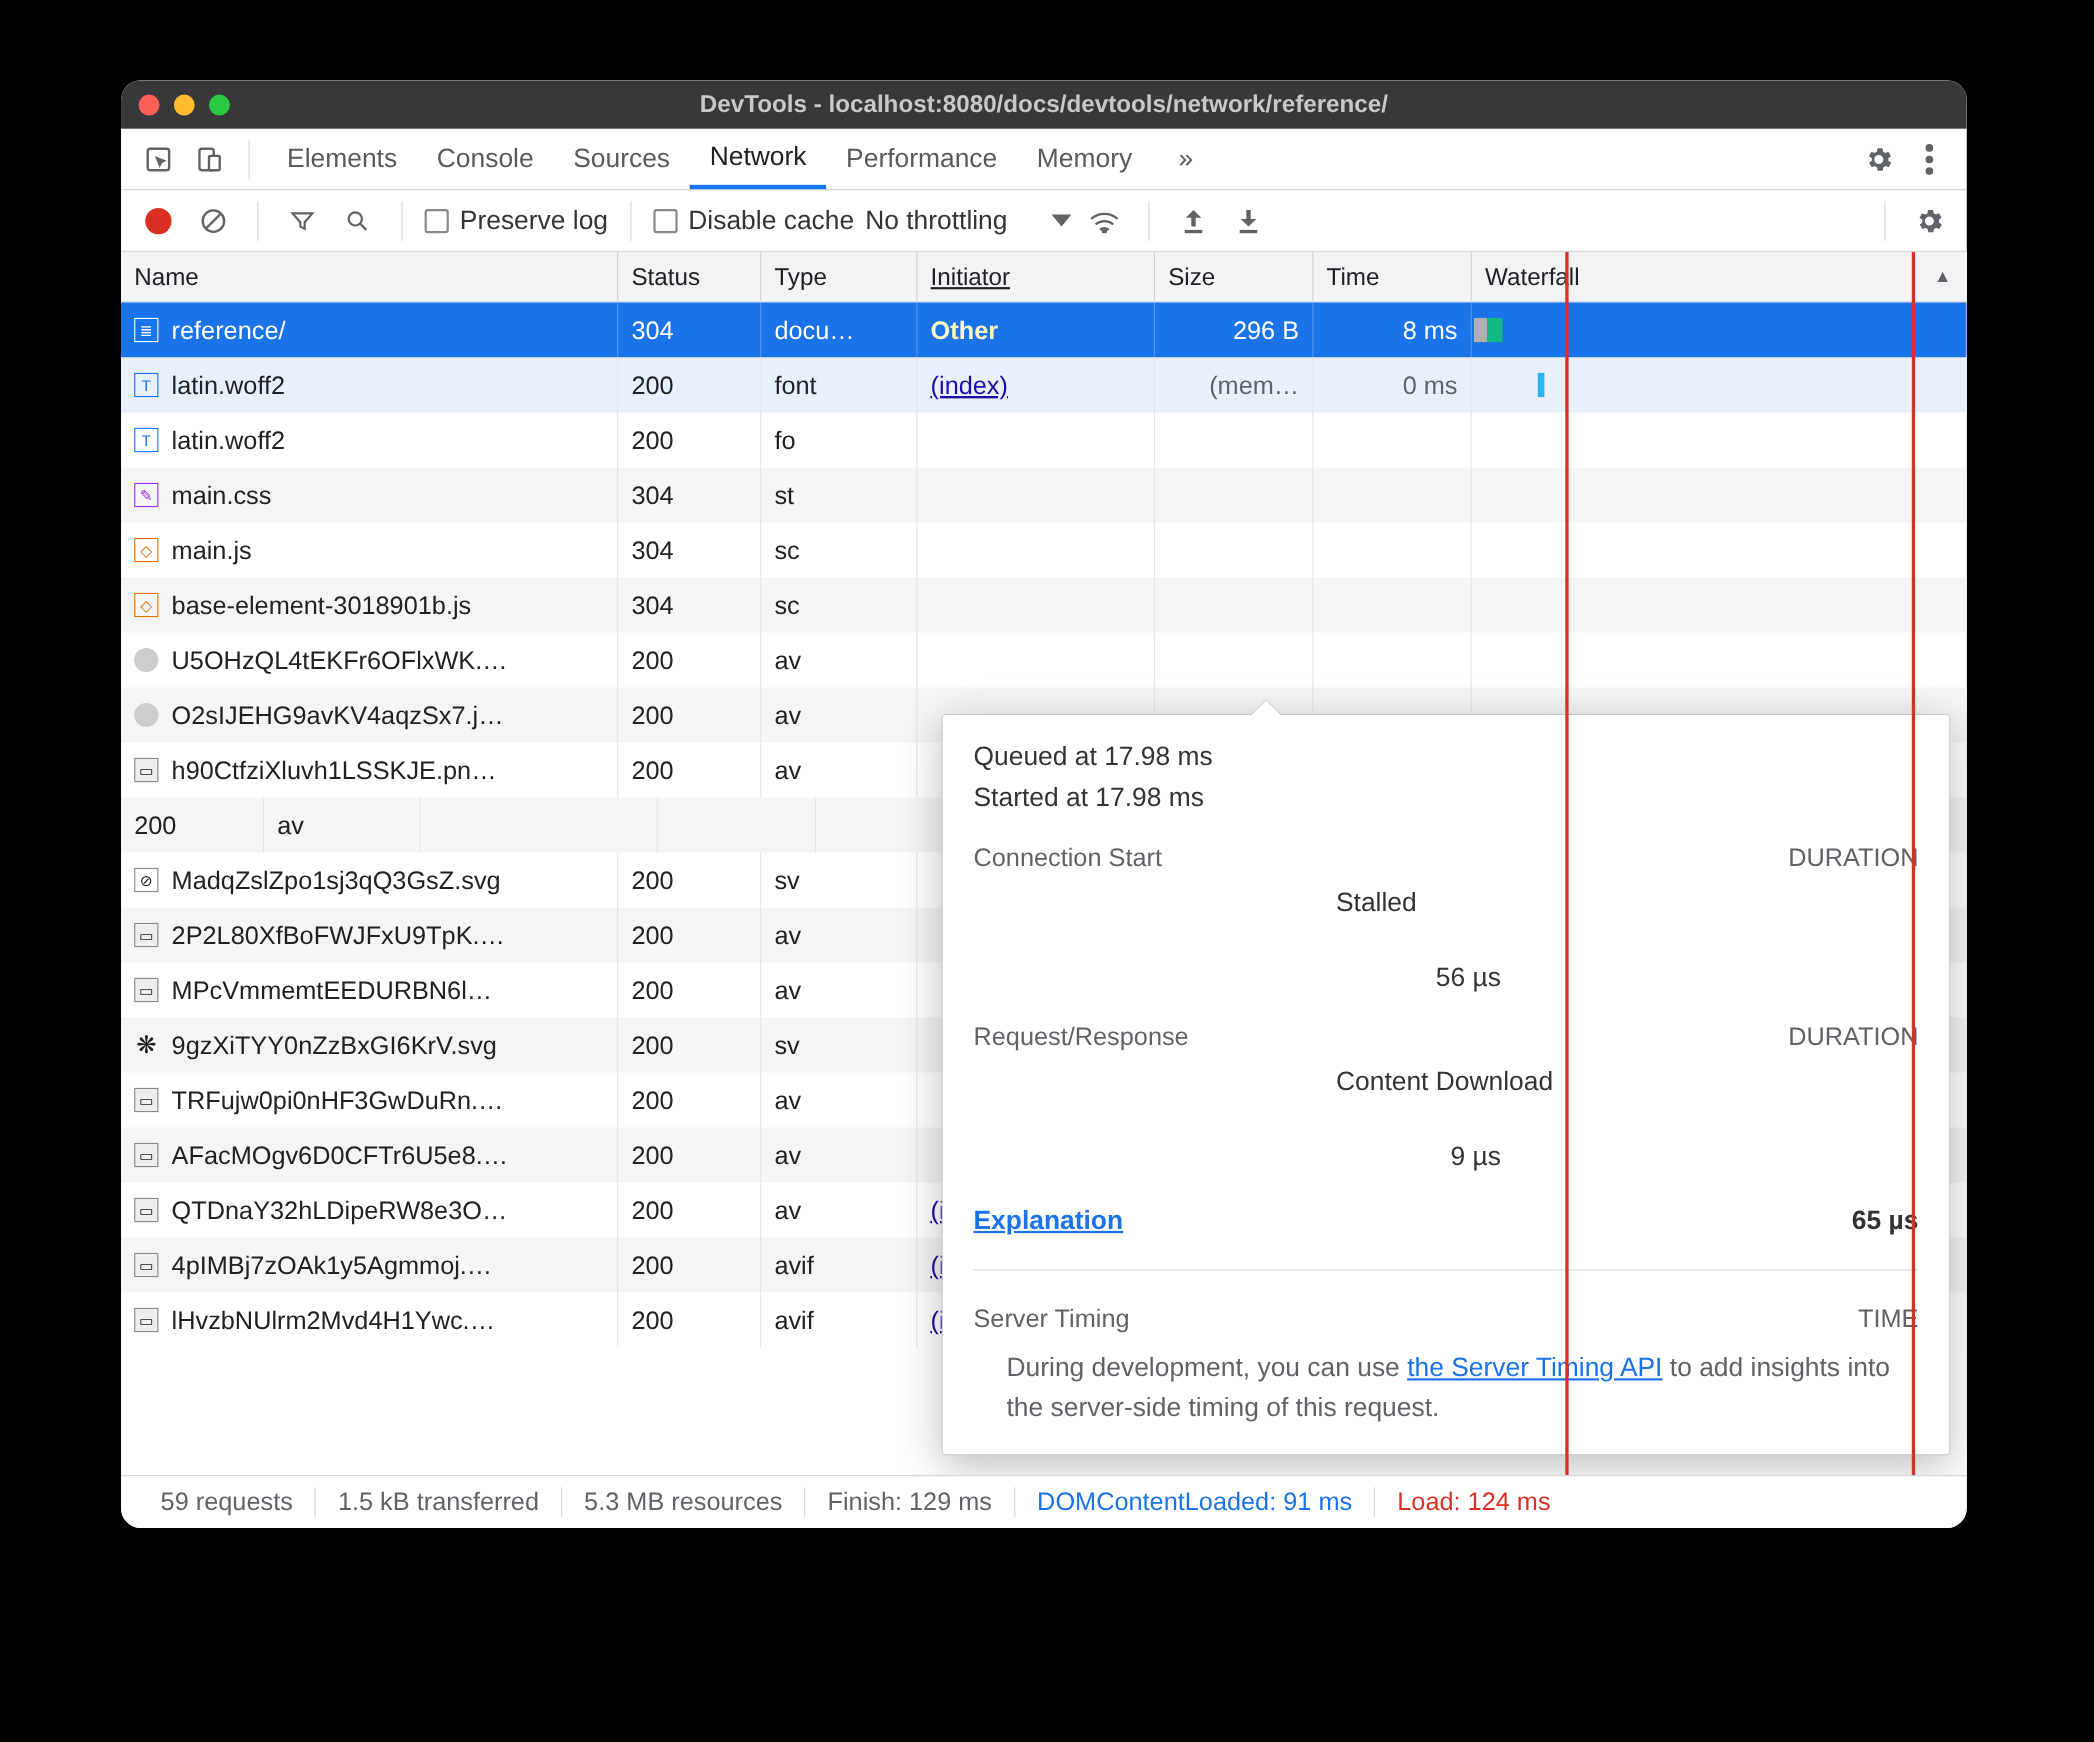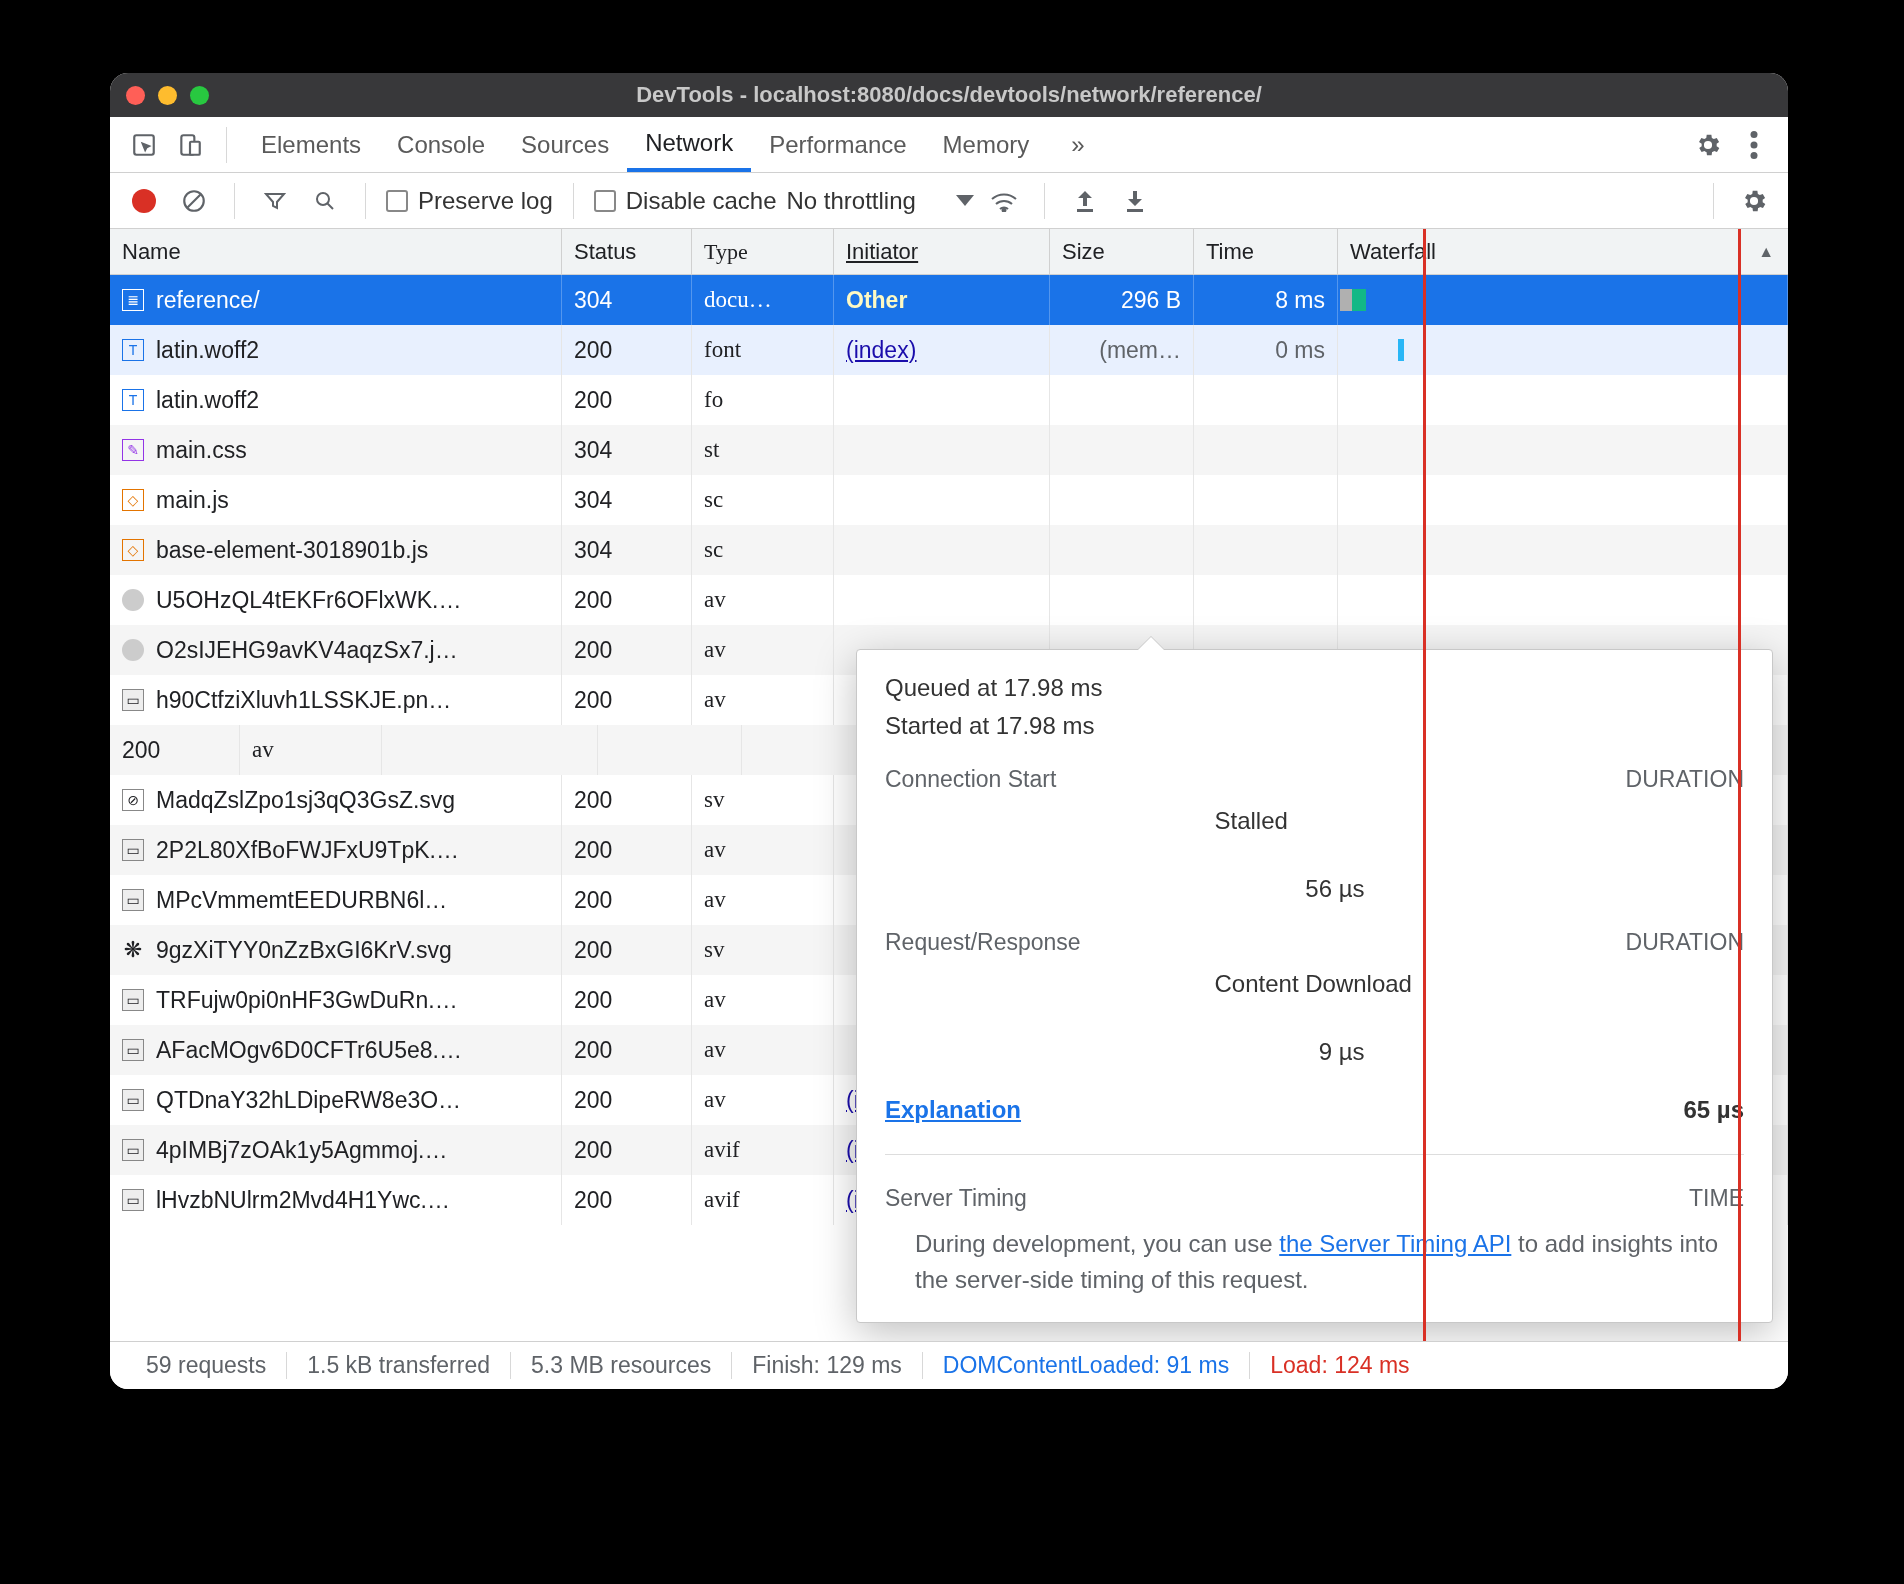--- a/index.html
+++ b/index.html
@@ -59,21 +59,21 @@
 
   .table-wrap { flex:1; position:relative; overflow:hidden; background:#fff; }
   .thead {
     display:flex; height:46px; align-items:center;
     background:#f1f3f4; border-bottom:1px solid #d0d0d0;
     font-size:22px; color:#202124;
   }
   .col { padding: 0 12px; border-right:1px solid #d0d0d0; height:100%; display:flex; align-items:center; overflow:hidden; white-space:nowrap; text-overflow:ellipsis; }
   .col.name { width:452px; }
   .col.status { width:130px; }
-  .col.type { width:142px;font-family:Liberation Serif, serif; }
+  .col.type { width:142px; }
   .col.init { width:216px;text-decoration:underline; }
   .col.size { width:144px; justify-content:flex-end; }
   .col.time { width:144px; justify-content:flex-end; }
   .col.wf { flex:1; border-right:none; position:relative; }
   .thead .col.wf::after { content:"▲"; position:absolute; right:14px; font-size:16px; color:#5f6368; }
 
   .rows { position:relative; }
   .row { display:flex; height:50px; align-items:center; font-size:23px; color:#202124; }
   .row:nth-child(even) { background:#f5f5f5; }
   .row.selected { background:#1a73e8; color:#fff; }

